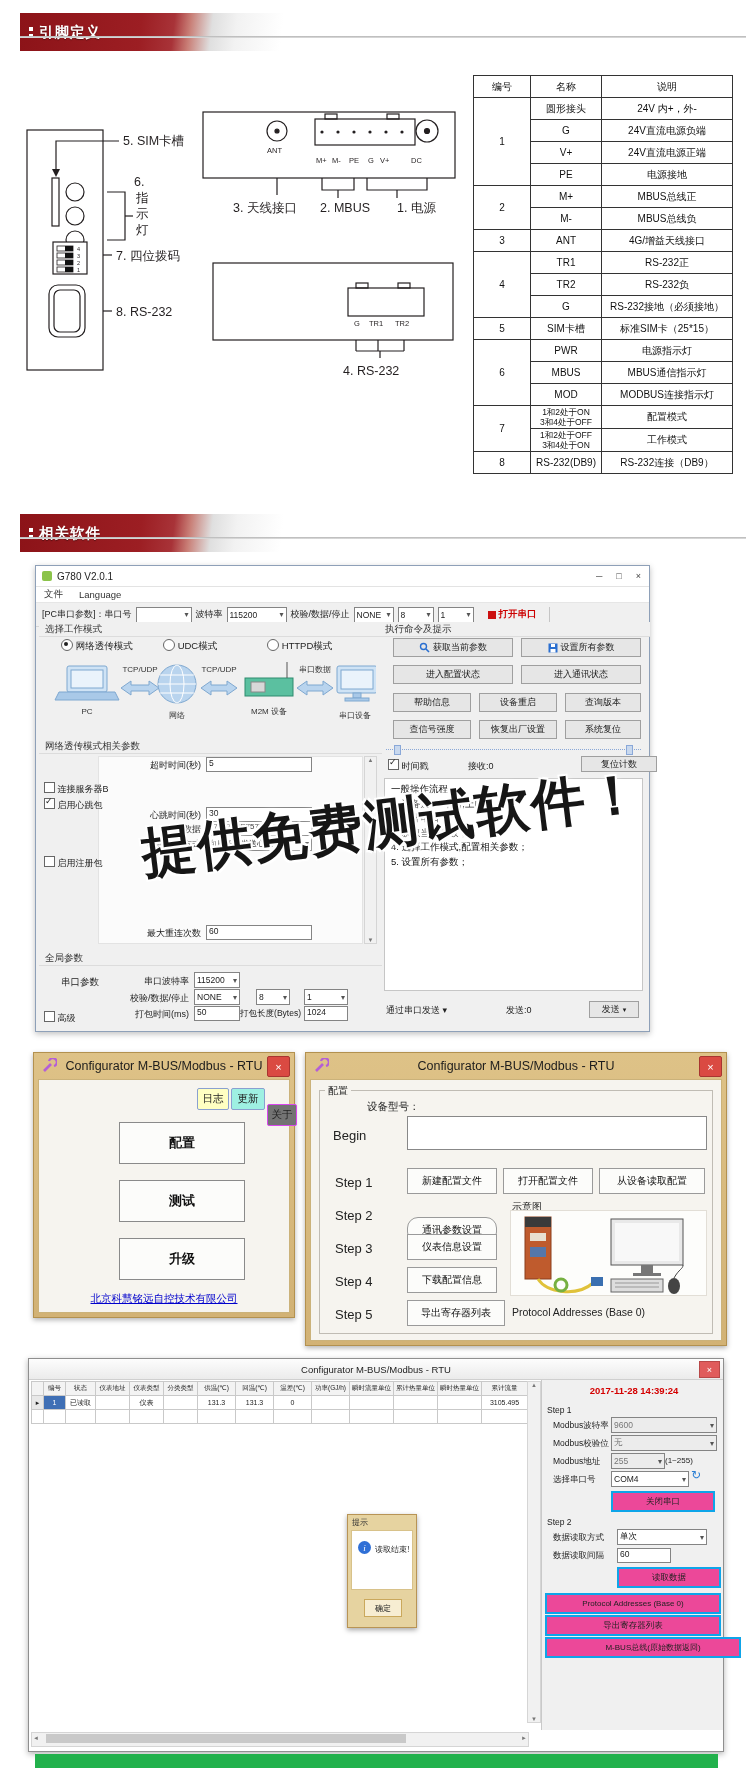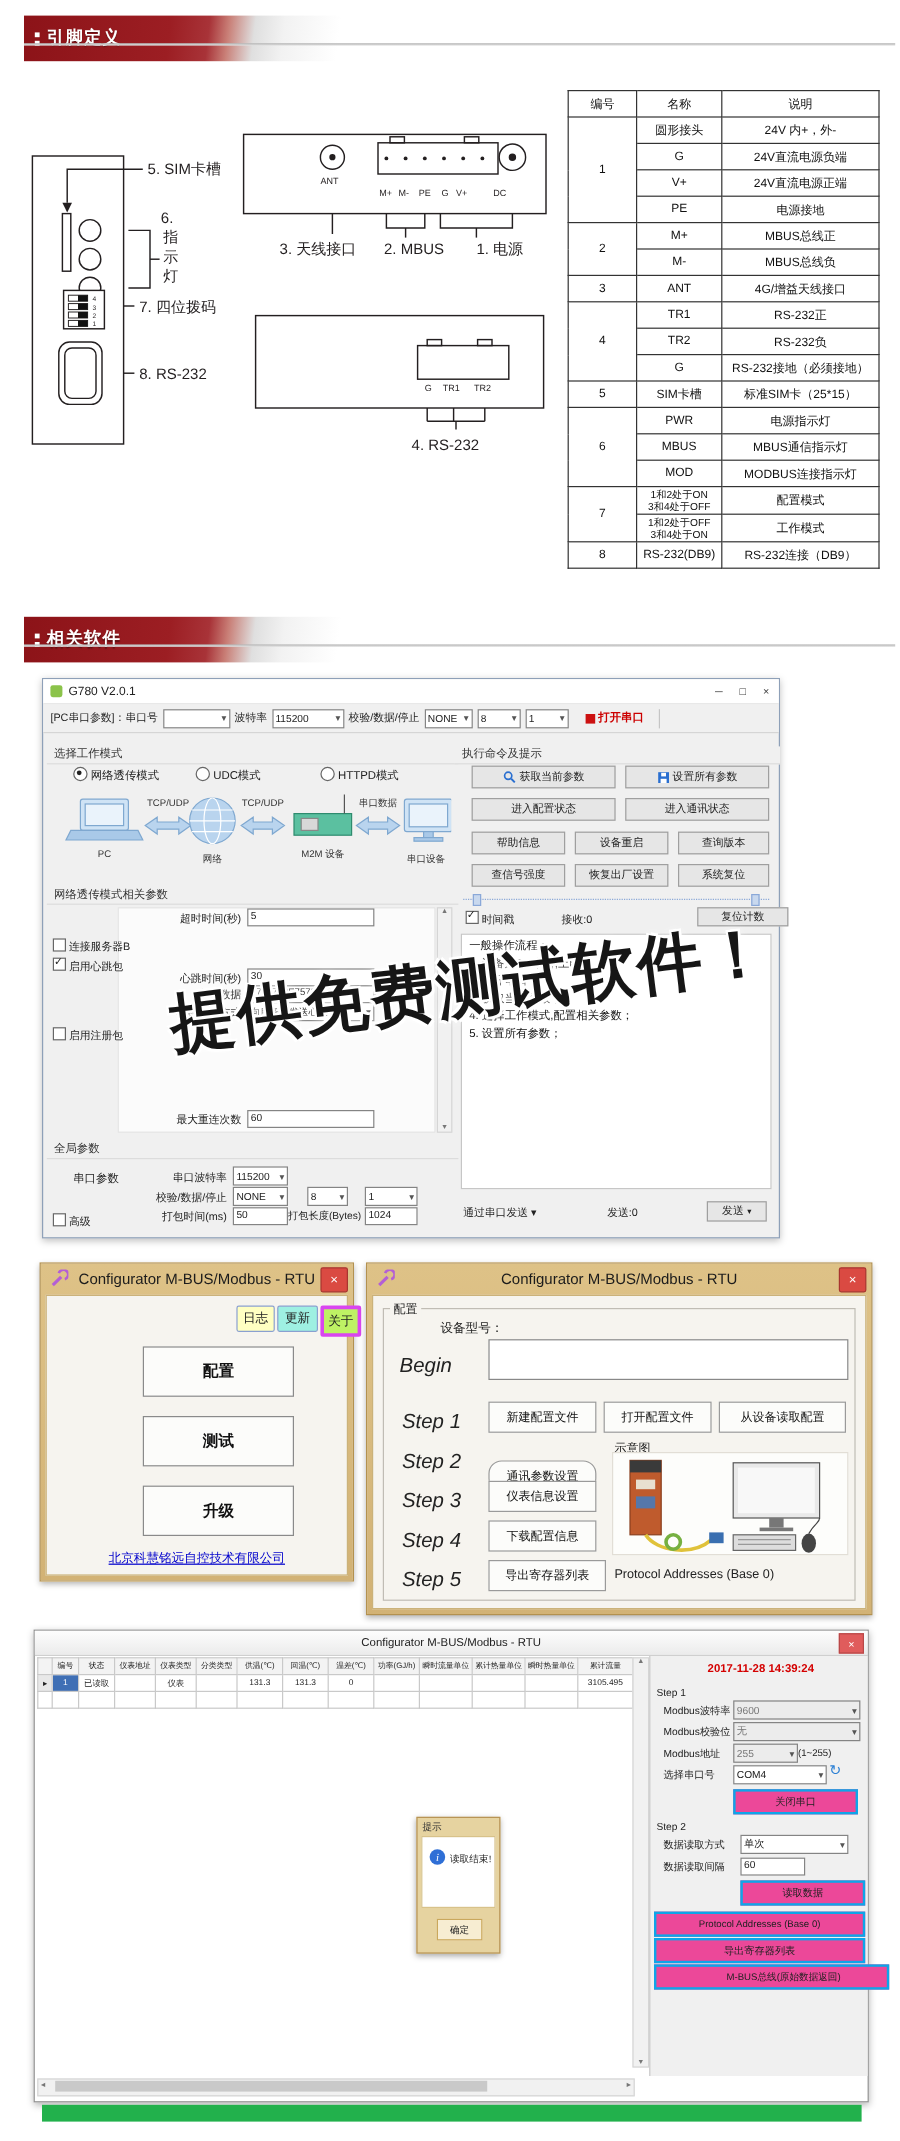--- a/index.html
+++ b/index.html
@@ -37,21 +37,21 @@
   .tips{background:#fff;border:1px solid #c6c6c6;font-size:9.5px;line-height:14.5px;padding:3px 6px;color:#111;}
   .watermark{font-size:54px;font-weight:900;color:#161616;letter-spacing:2px;white-space:nowrap;transform:rotate(-7deg);transform-origin:left center;
     text-shadow:-2px -2px 0 #fff,2px -2px 0 #fff,-2px 2px 0 #fff,2px 2px 0 #fff,0 0 10px #fff;z-index:40;}
   
   .tanwin{background:linear-gradient(#dec287,#d2b275);border:1px solid #b3914f;box-shadow:0 2px 5px rgba(0,0,0,.3);}
   .tantitle{height:26px;display:flex;align-items:center;justify-content:center;font-size:12.5px;color:#1c1c1c;position:relative;}
   .tanclose{position:absolute;top:3px;width:21px;height:19px;background:#da4a42;border:1px solid #a83530;border-radius:2px;color:#fff;font-size:11px;display:flex;align-items:center;justify-content:center;}
   .tanbody{position:absolute;left:4px;right:4px;bottom:4px;top:26px;background:#f6f4ef;border:1px solid #cbb27a;}
   .bigbtn{background:#fcfcfa;border:1px solid #8a8a8a;display:flex;align-items:center;justify-content:center;font-size:13px;font-weight:bold;color:#111;}
   .stepbtn{background:#fcfcfa;border:1px solid #9a9a9a;display:flex;align-items:center;justify-content:center;font-size:10px;color:#111;}
-  .steplbl{font-size:17px;color:#222;font-style:italic;}
+  .steplbl{font-size:13px;color:#222;}
   
   .bwin{background:#fff;border:1px solid #8f8f8f;box-shadow:0 2px 6px rgba(0,0,0,.3);}
   .btitle{height:20px;background:linear-gradient(#fdfdfd,#ebebeb);border-bottom:1px solid #cfcfcf;display:flex;align-items:center;justify-content:center;font-size:9.5px;color:#222;position:relative;}
   .btable{border-collapse:collapse;table-layout:fixed;font-size:7px;}
   .btable th{background:#f3f3f3;font-weight:normal;font-size:6.5px;}
   .btable th,.btable td{border:1px solid #c9c9c9;height:13px;padding:0 1px;text-align:center;overflow:hidden;white-space:nowrap;color:#222;}
   .panelbl{font-size:8.5px;color:#222;}
   .pbtn{background:#ec4899;border:2px solid #0ea5e9;display:flex;align-items:center;justify-content:center;font-size:8.5px;color:#222;}
   .scroll{background:#f1f1f1;border:1px solid #d5d5d5;}
   .link{color:#0000cc;text-decoration:underline;font-size:10.5px;}
@@ -273,20 +273,24 @@
   <div class="a win" style="left:35px;top:565px;width:613px;height:465px;">
     <div class="titlebar">
       <span style="width:10px;height:10px;background:#8bc34a;border-radius:2px;margin:0 5px 0 6px;display:inline-block;"></span>
       <span>G780 V2.0.1</span>
       <span class="winbtns">
         <span>─</span>
         <span>□</span>
         <span>×</span>
       </span>
     </div>
+    <div class="menubar">
+      <span>文件</span>
+      <span>Language</span>
+    </div>
     <div class="toolbar">
       <span>[PC串口参数]：串口号</span>
       <span class="combo" style="width:50px;">
           <span></span>
         </span>
       <span>波特率</span>
       <span class="combo" style="width:54px;">
           <span>115200</span>
         </span>
       <span>校验/数据/停止</span>
@@ -438,21 +442,21 @@
       <svg width="16" height="16" viewBox="0 0 16 16" style="position:absolute;left:7px;top:5px;">
         <line x1="3" y1="13" x2="10" y2="6" stroke="#b45fd6" stroke-width="2.6"></line>
         <path d="M8 3 a4 4 0 1 1 5 5" fill="none" stroke="#b45fd6" stroke-width="2.2"></path>
       </svg>
       <span>Configurator M-BUS/Modbus - RTU</span>
       <span class="tanclose" style="right:4px;">×</span>
     </div>
     <div class="tanbody">
       <span class="a" style="left:158px;top:8px;width:30px;height:20px;background:#ffffc2;border:1px solid #8aa0d0;border-radius:2px;display:flex;align-items:center;justify-content:center;font-size:10.5px;">日志</span>
       <span class="a" style="left:192px;top:8px;width:32px;height:20px;background:#9ef0e2;border:1px solid #8aa0d0;border-radius:2px;display:flex;align-items:center;justify-content:center;font-size:10.5px;">更新</span>
-      <span class="a" style="left:228px;top:8px;width:28px;height:20px;background:#bef264;border:3px solid #d946ef;border-radius:2px;display:flex;align-items:center;justify-content:center;font-size:10.5px;">关于</span>
+      <span class="a" style="left:228px;top:24px;width:28px;height:20px;background:#737373;border:1px solid #d946ef;border-radius:2px;display:flex;align-items:center;justify-content:center;font-size:10.5px;">关于</span>
       <span class="a bigbtn" style="left:80px;top:42px;width:124px;height:40px;">配置</span>
       <span class="a bigbtn" style="left:80px;top:100px;width:124px;height:40px;">测试</span>
       <span class="a bigbtn" style="left:80px;top:158px;width:124px;height:40px;">升级</span>
       <div class="a link" style="left:0;top:212px;width:100%;text-align:center;">北京科慧铭远自控技术有限公司</div>
     </div>
   </div>
 
   <div class="a tanwin" style="left:305px;top:1052px;width:420px;height:292px;">
     <div class="tantitle">
       <svg width="16" height="16" viewBox="0 0 16 16" style="position:absolute;left:7px;top:5px;">

